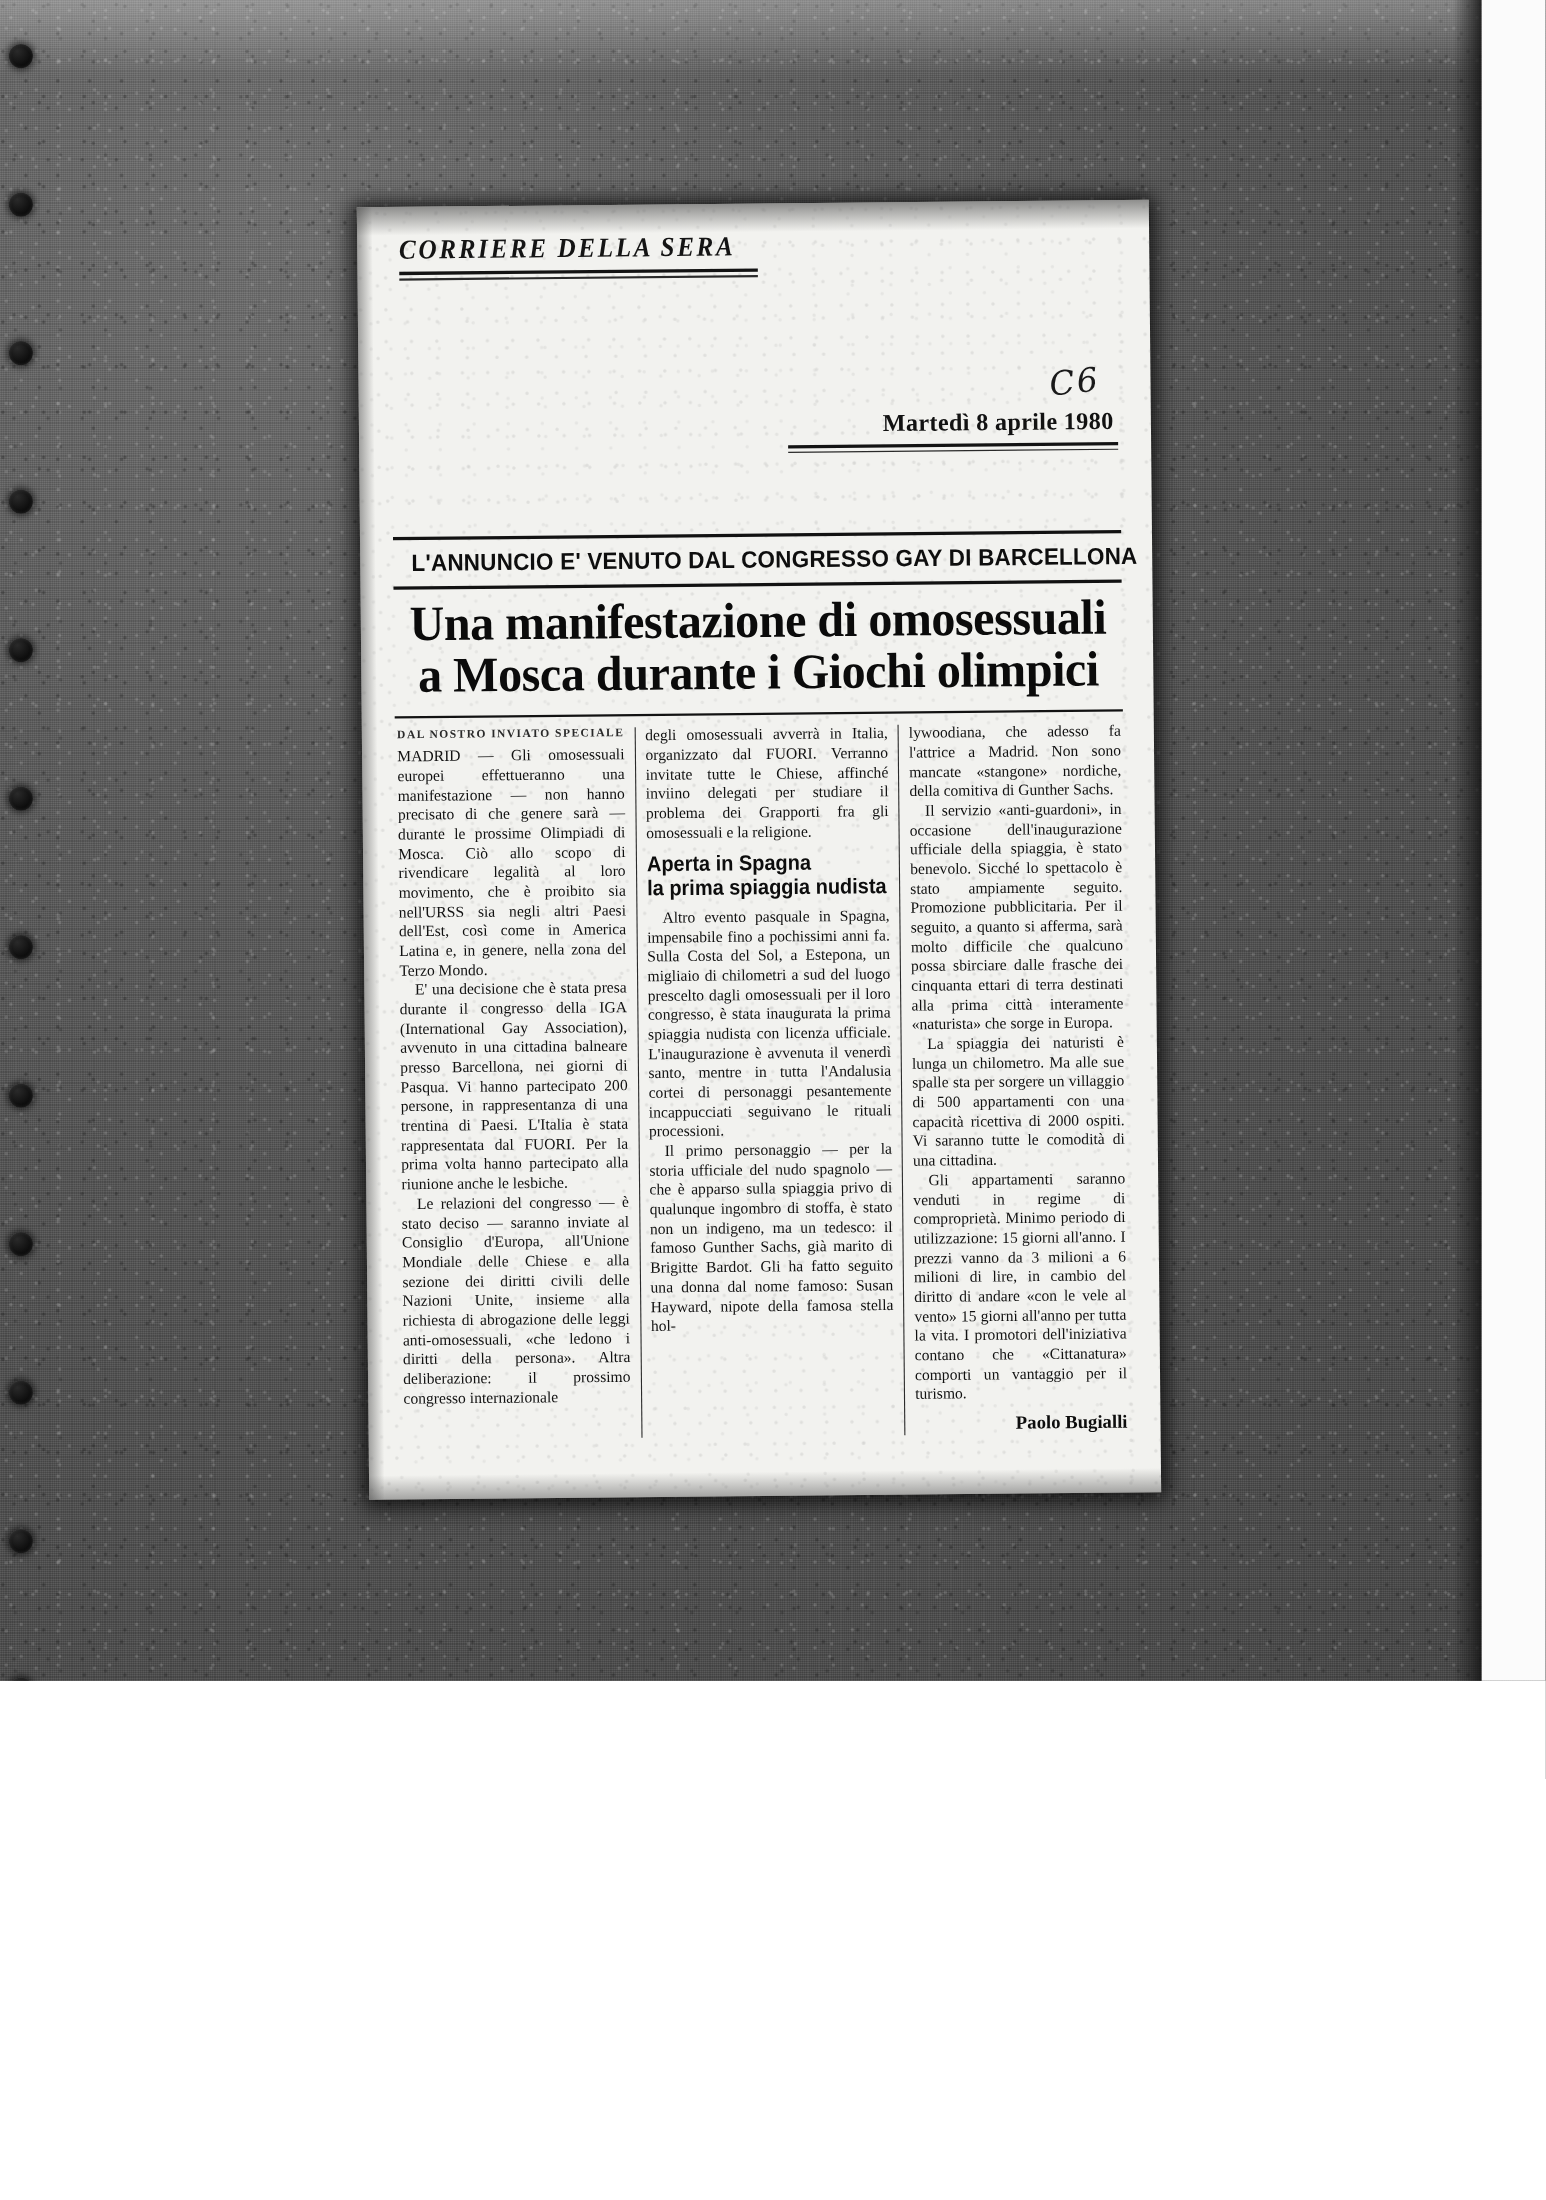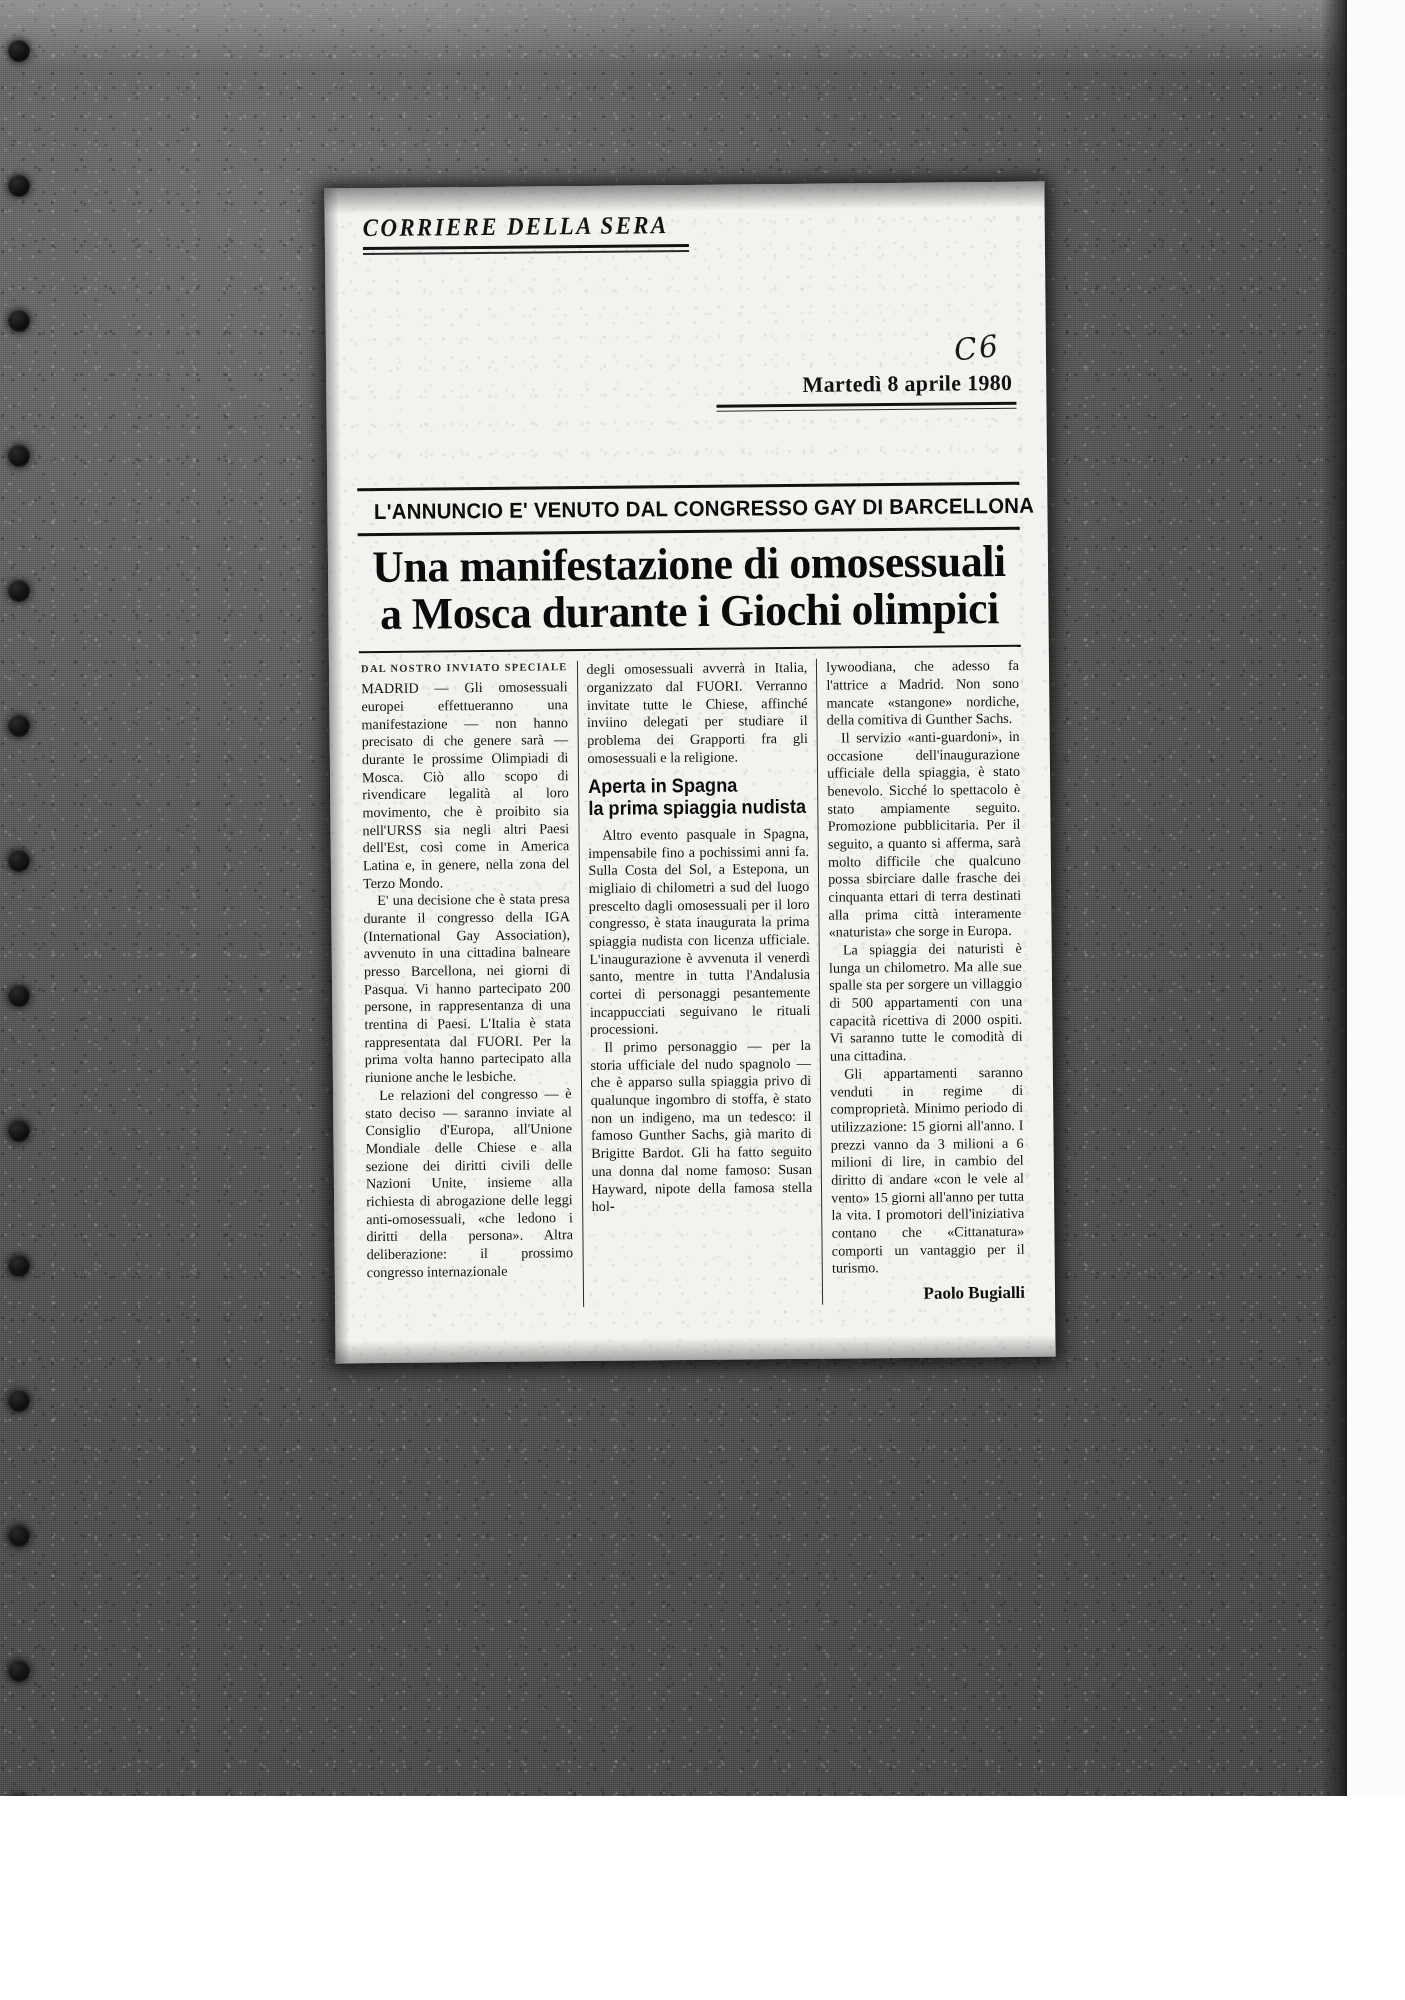--- a/index.html
+++ b/index.html
@@ -1,20 +1,20 @@
 <!DOCTYPE html>
 <html><head>
 <meta charset="utf-8">
 <style>
   html,body{margin:0;padding:0;background:#fff;}
   body{width:1405px;height:2000px;overflow:hidden;font-family:"Liberation Serif",serif;}
 
   
   .page{
-    position:relative;width:1405px;height:1796px;overflow:hidden;
+    position:relative;width:1405px;height:1528px;overflow:hidden;
     background:
       repeating-linear-gradient(0deg, rgba(255,255,255,.05) 0 1px, rgba(0,0,0,.05) 1px 2px),
       repeating-linear-gradient(90deg, rgba(255,255,255,.04) 0 1px, rgba(0,0,0,.045) 1px 2px),
       radial-gradient(circle at 18% 12%, #6e6e6e 0%, #5a5a5a 30%, #4e4e4e 60%, #444 100%);
     background-color:#585858;
   }
   .grain{
     position:absolute;inset:0;pointer-events:none;opacity:.55;
     background-image:
       radial-gradient(circle at 7% 14%, rgba(20,20,20,.55) 0 1px, transparent 2px),

